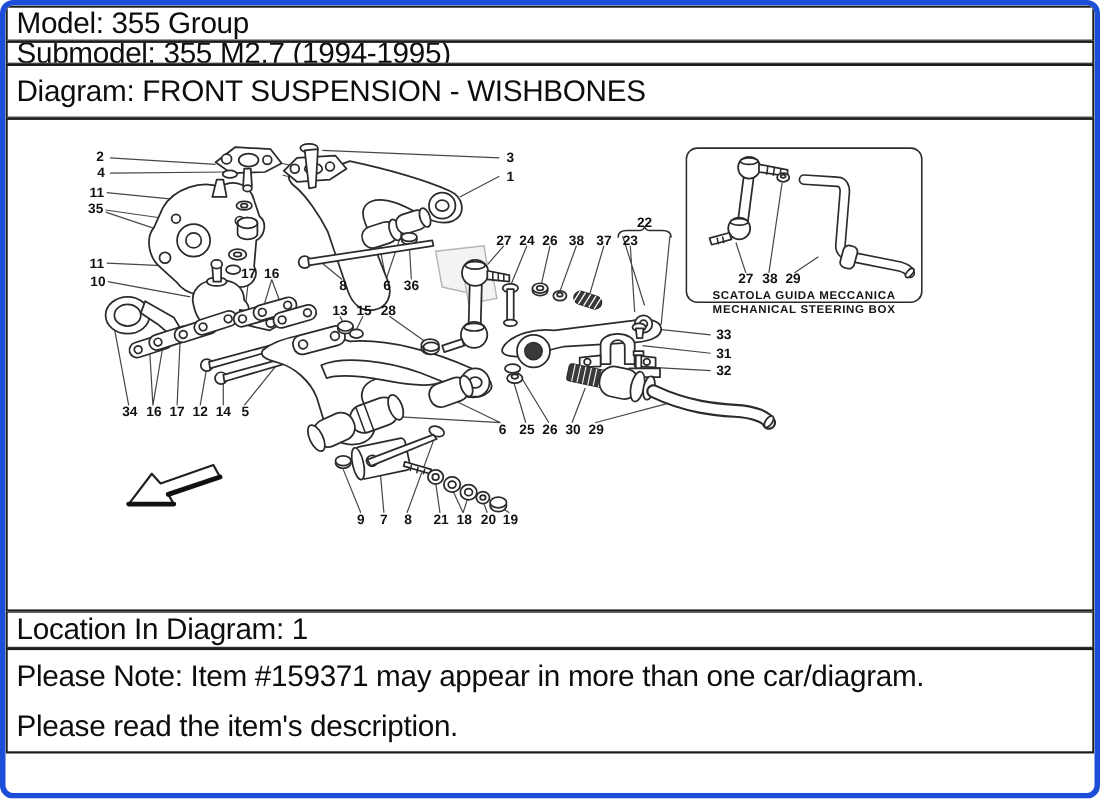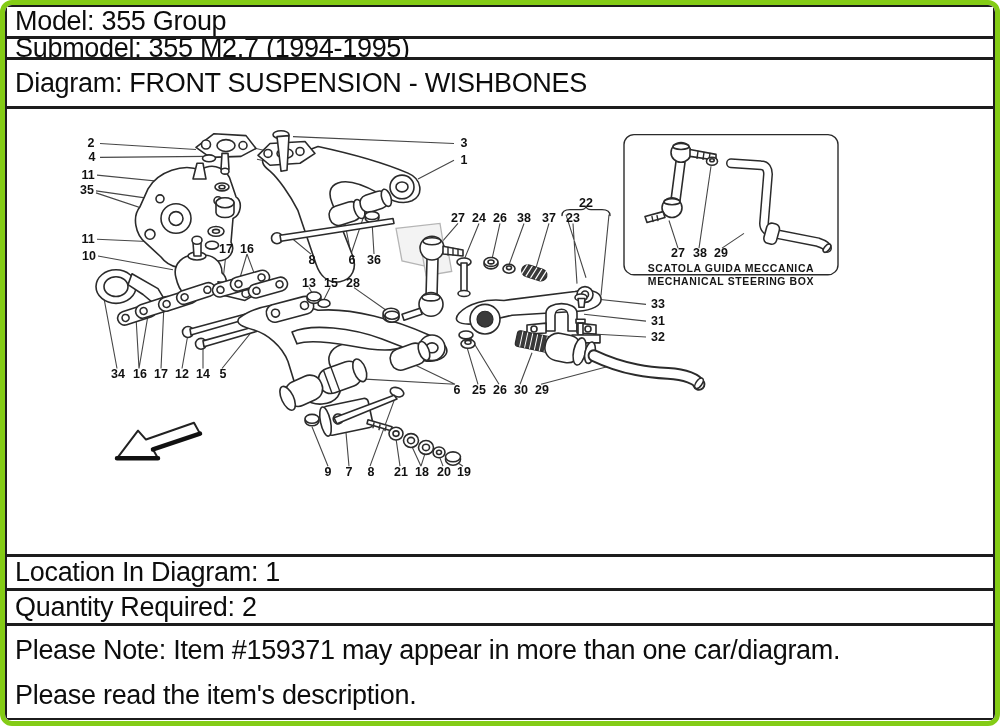--- a/index.html
+++ b/index.html
@@ -1,17 +1,17 @@
 <!DOCTYPE html>
 <html><head>
 <meta charset="utf-8">
 <style>
   html,body{margin:0;padding:0;background:#fff;}
   #page{position:relative;width:1000px;height:726px;box-sizing:border-box;
-        border:5px solid #84cc16;border-radius:12px;overflow:hidden;background:#fff;
+        border:5px solid #1d4ed8;border-radius:12px;overflow:hidden;background:#fff;
         font-family:"Liberation Sans",sans-serif;color:#0d0d0d;}
   .cell{box-sizing:border-box;width:100%;border:2px solid #1c1c1c;background:#fff;
         display:flex;align-items:center;padding-left:8px;overflow:hidden;}
   .cell + .cell{margin-top:-1px;}
   .rowtext{font-size:27px;letter-spacing:-0.3px;white-space:nowrap;}
   #row-model{height:33px;}
   #row-submodel{height:22px;}
   #row-diagram{height:50px;}
   #diagram-cell{height:449px;position:relative;padding:0;display:block;}
   #row-location{height:35px;}
@@ -375,20 +375,17 @@
         <text x="464" y="473" class="callout">19</text>
         <text x="678" y="251" class="callout">27</text>
         <text x="700" y="251" class="callout">38</text>
         <text x="721" y="251" class="callout">29</text>
       </svg>
   </div>
 
   <div class="cell" id="row-location">
     <span class="rowtext">Location In Diagram: 1</span>
   </div>
-  <div class="cell" id="row-quantity">
-    <span class="rowtext">Quantity Required: 2</span>
-  </div>
   <div class="cell" id="row-note">
     <span class="rowtext">Please Note: Item #159371 may appear in more than one car/diagram. Please read the item's description.</span>
   </div>
 
 </div>
 
 </body></html>

